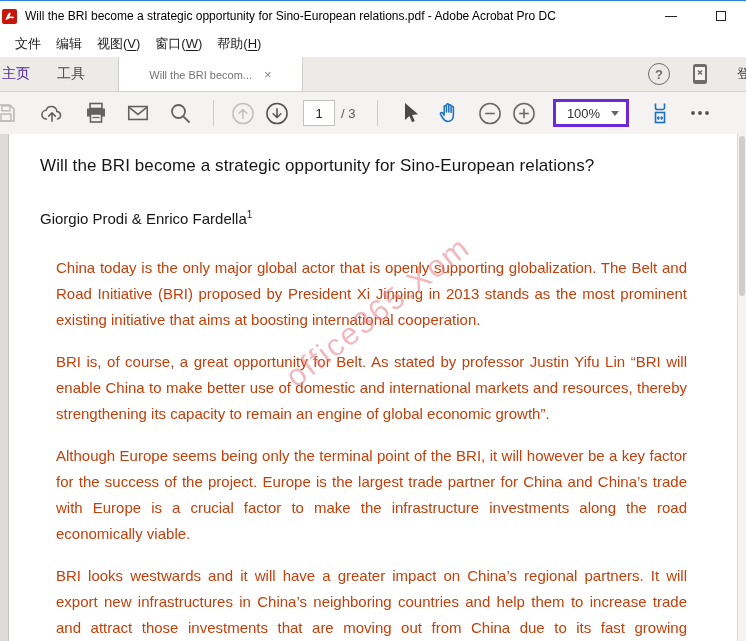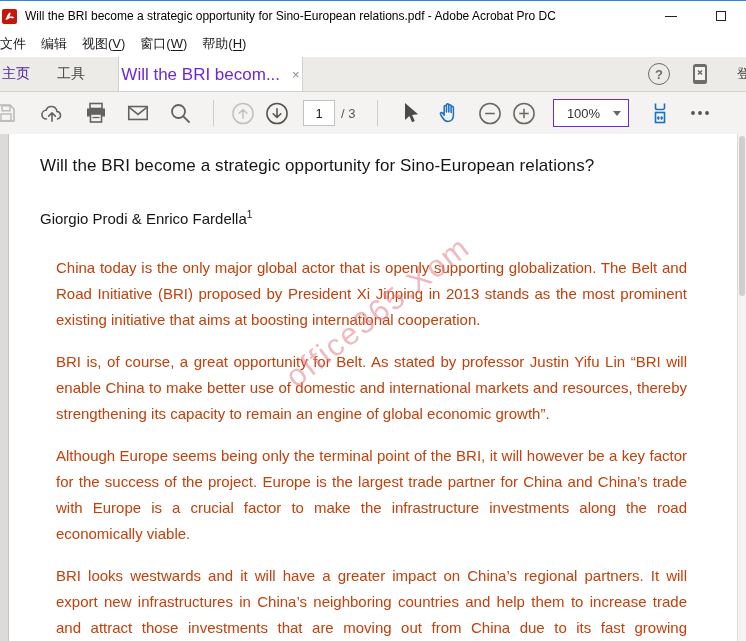--- a/index.html
+++ b/index.html
@@ -13,48 +13,48 @@
   
   .titlebar{height:30px;display:flex;align-items:center;background:#fff;position:relative;}
   .pdficon{width:17px;height:17px;margin-left:2px;flex:0 0 auto;}
   .wtitle{font-size:12px;color:#000;margin-left:6px;white-space:nowrap;overflow:hidden;}
   .wbtns{position:absolute;right:0;top:0;height:30px;display:flex;}
   .wbtn{width:50px;height:30px;display:flex;align-items:center;justify-content:center;}
   .min-glyph{width:12px;height:0;border-top:1px solid #222;}
   .max-glyph{width:10px;height:10px;border:1px solid #222;box-sizing:border-box;}
 
   
-  .menubar{height:26px;display:flex;align-items:center;background:#fff;padding-left:0;font-size:13px;color:#1b1b1b;}
+  .menubar{height:26px;display:flex;align-items:center;background:#fff;padding-left:15px;font-size:13px;color:#1b1b1b;}
   .menu-item{margin-right:15px;cursor:default;white-space:nowrap;}
   .menu-item .key{text-decoration:underline;text-underline-offset:2px;}
 
   
   .tabbar{height:34px;background:#edebe8;border-bottom:1px solid #d2d0cd;position:relative;box-sizing:content-box;overflow:hidden;}
   .tab-home{position:absolute;left:2px;top:0;height:34px;display:flex;align-items:center;font-size:14px;color:#4c1d95;}
   .tab-tools{position:absolute;left:57px;top:0;height:34px;display:flex;align-items:center;font-size:14px;color:#4a4846;}
   .doctab{position:absolute;left:118px;top:0;height:35px;width:183px;background:#fff;
           border-left:1px solid #d2d0cd;border-right:1px solid #d2d0cd;
           display:flex;align-items:center;justify-content:center;gap:12px;}
-  .doctab .label{font-size:17px;color:#6d28d9;}
+  .doctab .label{font-size:11px;color:#737373;}
   .doctab .close{font-size:13px;color:#8a8886;line-height:1;}
   .help-badge{position:absolute;left:648px;top:6px;width:22px;height:22px;border:1.5px solid #6d6b68;border-radius:50%;
               box-sizing:border-box;display:flex;align-items:center;justify-content:center;
               font-size:13px;color:#6d6b68;font-weight:bold;}
   .device-badge{position:absolute;left:690px;top:6px;width:20px;height:22px;}
   .signin{position:absolute;left:737px;top:0;height:34px;display:flex;align-items:center;font-size:13px;color:#3b3a38;white-space:nowrap;}
 
   
   .toolbar{height:42px;background:#f5f3f1;border-bottom:1px solid #c9c7c3;position:relative;}
   .tbi{position:absolute;top:9px;width:24px;height:24px;display:flex;align-items:center;justify-content:center;}
   .tb-divider{position:absolute;top:8px;width:0;height:26px;border-left:1px solid #cfcdca;}
   .page-input{position:absolute;left:303px;top:8px;width:32px;height:26px;box-sizing:border-box;
               border:1px solid #c4c2bf;background:#fff;text-align:center;font-size:13px;color:#222;
               font-family:"Liberation Sans",sans-serif;padding:0;}
   .page-total{position:absolute;left:341px;top:0;height:42px;display:flex;align-items:center;font-size:13px;color:#5a5856;}
-  .zoom-box{position:absolute;left:553px;top:7px;width:76px;height:28px;box-sizing:border-box;border:1px solid #6d28d9;background:#fff;
+  .zoom-box{position:absolute;left:553px;top:7px;width:76px;height:28px;box-sizing:border-box;border:3px solid #6d28d9;background:#fff;
             display:flex;align-items:center;}
   .zoom-box .zlabel{flex:1;text-align:center;font-size:13px;color:#333;}
   .zoom-box .caret{width:0;height:0;border-left:4px solid transparent;border-right:4px solid transparent;border-top:5px solid #6a6866;margin-right:7px;}
 
   
   .docarea{position:absolute;left:0;top:133px;width:746px;height:508px;background:#fff;overflow:hidden;}
   .pane-strip{position:absolute;left:0;top:0;width:8px;height:508px;background:#dcdbd9;border-right:1px solid #c6c5c3;}
   .page{position:absolute;left:9px;top:0;width:728px;height:508px;background:#fff;box-sizing:border-box;
         padding:22px 34px 0 31px;}
   .doc-title{font-size:17px;color:#161616;font-weight:400;margin:0;letter-spacing:.1px;}

